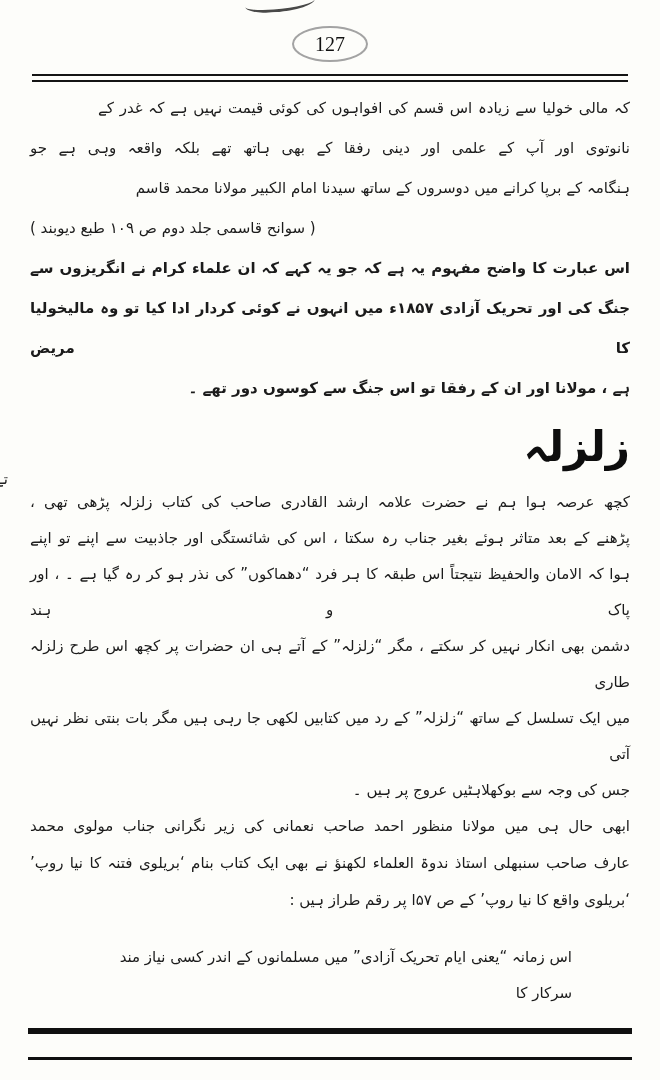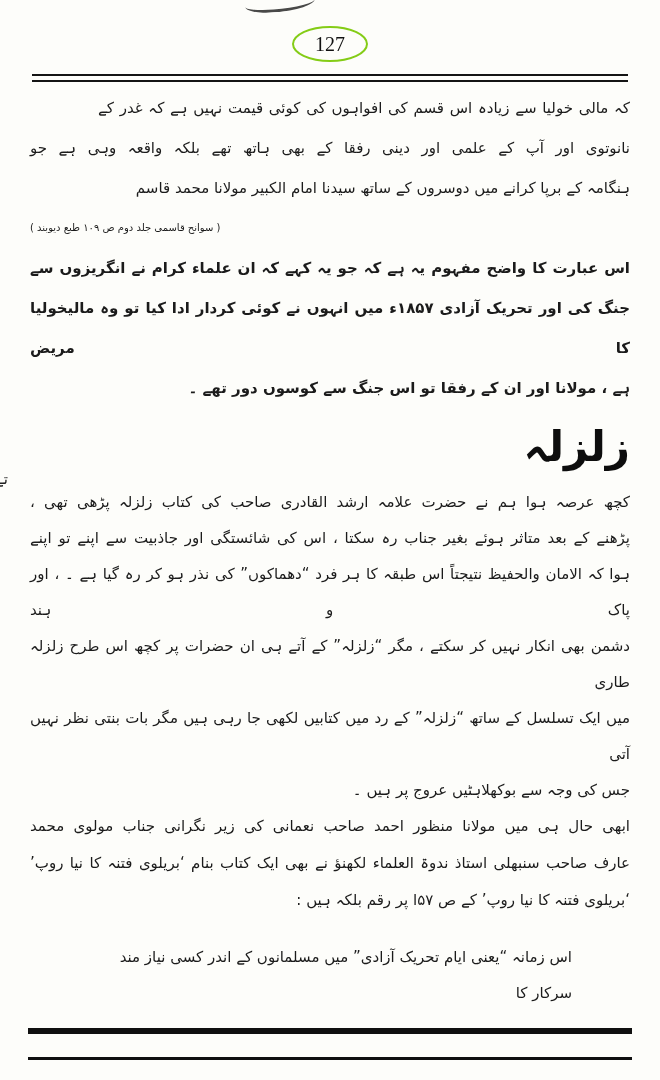--- a/index.html
+++ b/index.html
@@ -10,40 +10,40 @@
     background:#fdfdfa; overflow:hidden; direction:rtl;
   }
   
   .top-artifact {
     position:absolute; top:-6px; left:245px; width:70px; height:18px;
     border-bottom:3px solid #2a2a2a; border-radius:0 0 60% 40%;
     transform:rotate(-4deg); opacity:.85;
   }
   .pagenum-oval {
     position:absolute; top:26px; left:50%; transform:translateX(-50%);
-    width:76px; height:36px; border:2px solid #84cc16; border-radius:50%;
+    width:76px; height:36px; border:2px solid #a3a3a3; border-radius:50%;
     display:flex; align-items:center; justify-content:center;
     font-family:"Liberation Serif", serif; font-size:20px; color:#111;
     background:#fdfdfa; z-index:2;
   }
   .rule-double {
     position:absolute; left:32px; right:32px; top:74px; height:8px;
     border-top:2px solid #141414; border-bottom:2px solid #141414;
   }
   .text-block {
     position:absolute; top:88px; left:30px; right:30px; color:#1b1b1b;
   }
   .line {
     font-size:15px; line-height:40px; text-align:justify; text-align-last:justify;
     white-space:normal;
   }
   .para > .line:last-child { text-align-last:right; }
   .para1 > .line:first-child { padding-left:68px; }
   .citation {
-    font-size:10px; line-height:40px; text-align:left; color:#1b1b1b;
+    font-size:15px; line-height:40px; text-align:left; color:#1b1b1b;
   }
   .para2 { margin-top:0;font-weight:bold; }
   .heading {
     text-align:right; font-weight:bold; font-size:42px; line-height:46px;
     padding:16px 0 14px 0; color:#0d0d0d;
   }
   .para3 .line { line-height:36px; }
   .para4 .line { line-height:37px; }
   .quote-line {
     margin-top:20px; font-size:15px; line-height:36px; text-align:right;
@@ -96,21 +96,21 @@
         <div class="line">پڑھنے کے بعد متاثر ہوئے بغیر جناب رہ سکتا ، اس کی شائستگی اور جاذبیت سے اپنے تو اپنے</div>
         <div class="line">ہوا کہ الامان والحفیظ نتیجتاً اس طبقہ کا ہر فرد “دھماکوں” کی نذر ہو کر رہ گیا ہے ۔ ، اور پاک و ہند</div>
         <div class="line">دشمن بھی انکار نہیں کر سکتے ، مگر “زلزلہ” کے آتے ہی ان حضرات پر کچھ اس طرح زلزلہ طاری</div>
         <div class="line">میں ایک تسلسل کے ساتھ “زلزلہ” کے رد میں کتابیں لکھی جا رہی ہیں مگر بات بنتی نظر نہیں آتی</div>
         <div class="line">جس کی وجہ سے بوکھلاہٹیں عروج پر ہیں ۔</div>
       </div>
 
     <div class="para para4">
         <div class="line">ابھی حال ہی میں مولانا منظور احمد صاحب نعمانی کی زیر نگرانی جناب مولوی محمد</div>
         <div class="line">عارف صاحب سنبھلی استاذ ندوۃ العلماء لکھنؤ نے بھی ایک کتاب بنام ‘بریلوی فتنہ کا نیا روپ’</div>
-        <div class="line">‘بریلوی فتنہ کا نیا روپ’ کے ص ۵۷ا پر رقم بلکہ ہیں :</div>
+        <div class="line">‘بریلوی واقع کا نیا روپ’ کے ص ۵۷ا پر رقم طراز ہیں :</div>
       </div>
 
     <div class="quote-line">اس زمانہ “یعنی ایام تحریک آزادی” میں مسلمانوں کے اندر کسی نیاز مند سرکار کا</div>
 
   </div>
 
   <div class="edge-artifact">تے</div>
 
   <div class="rule-thick"></div>
   <div class="rule-thin"></div>

